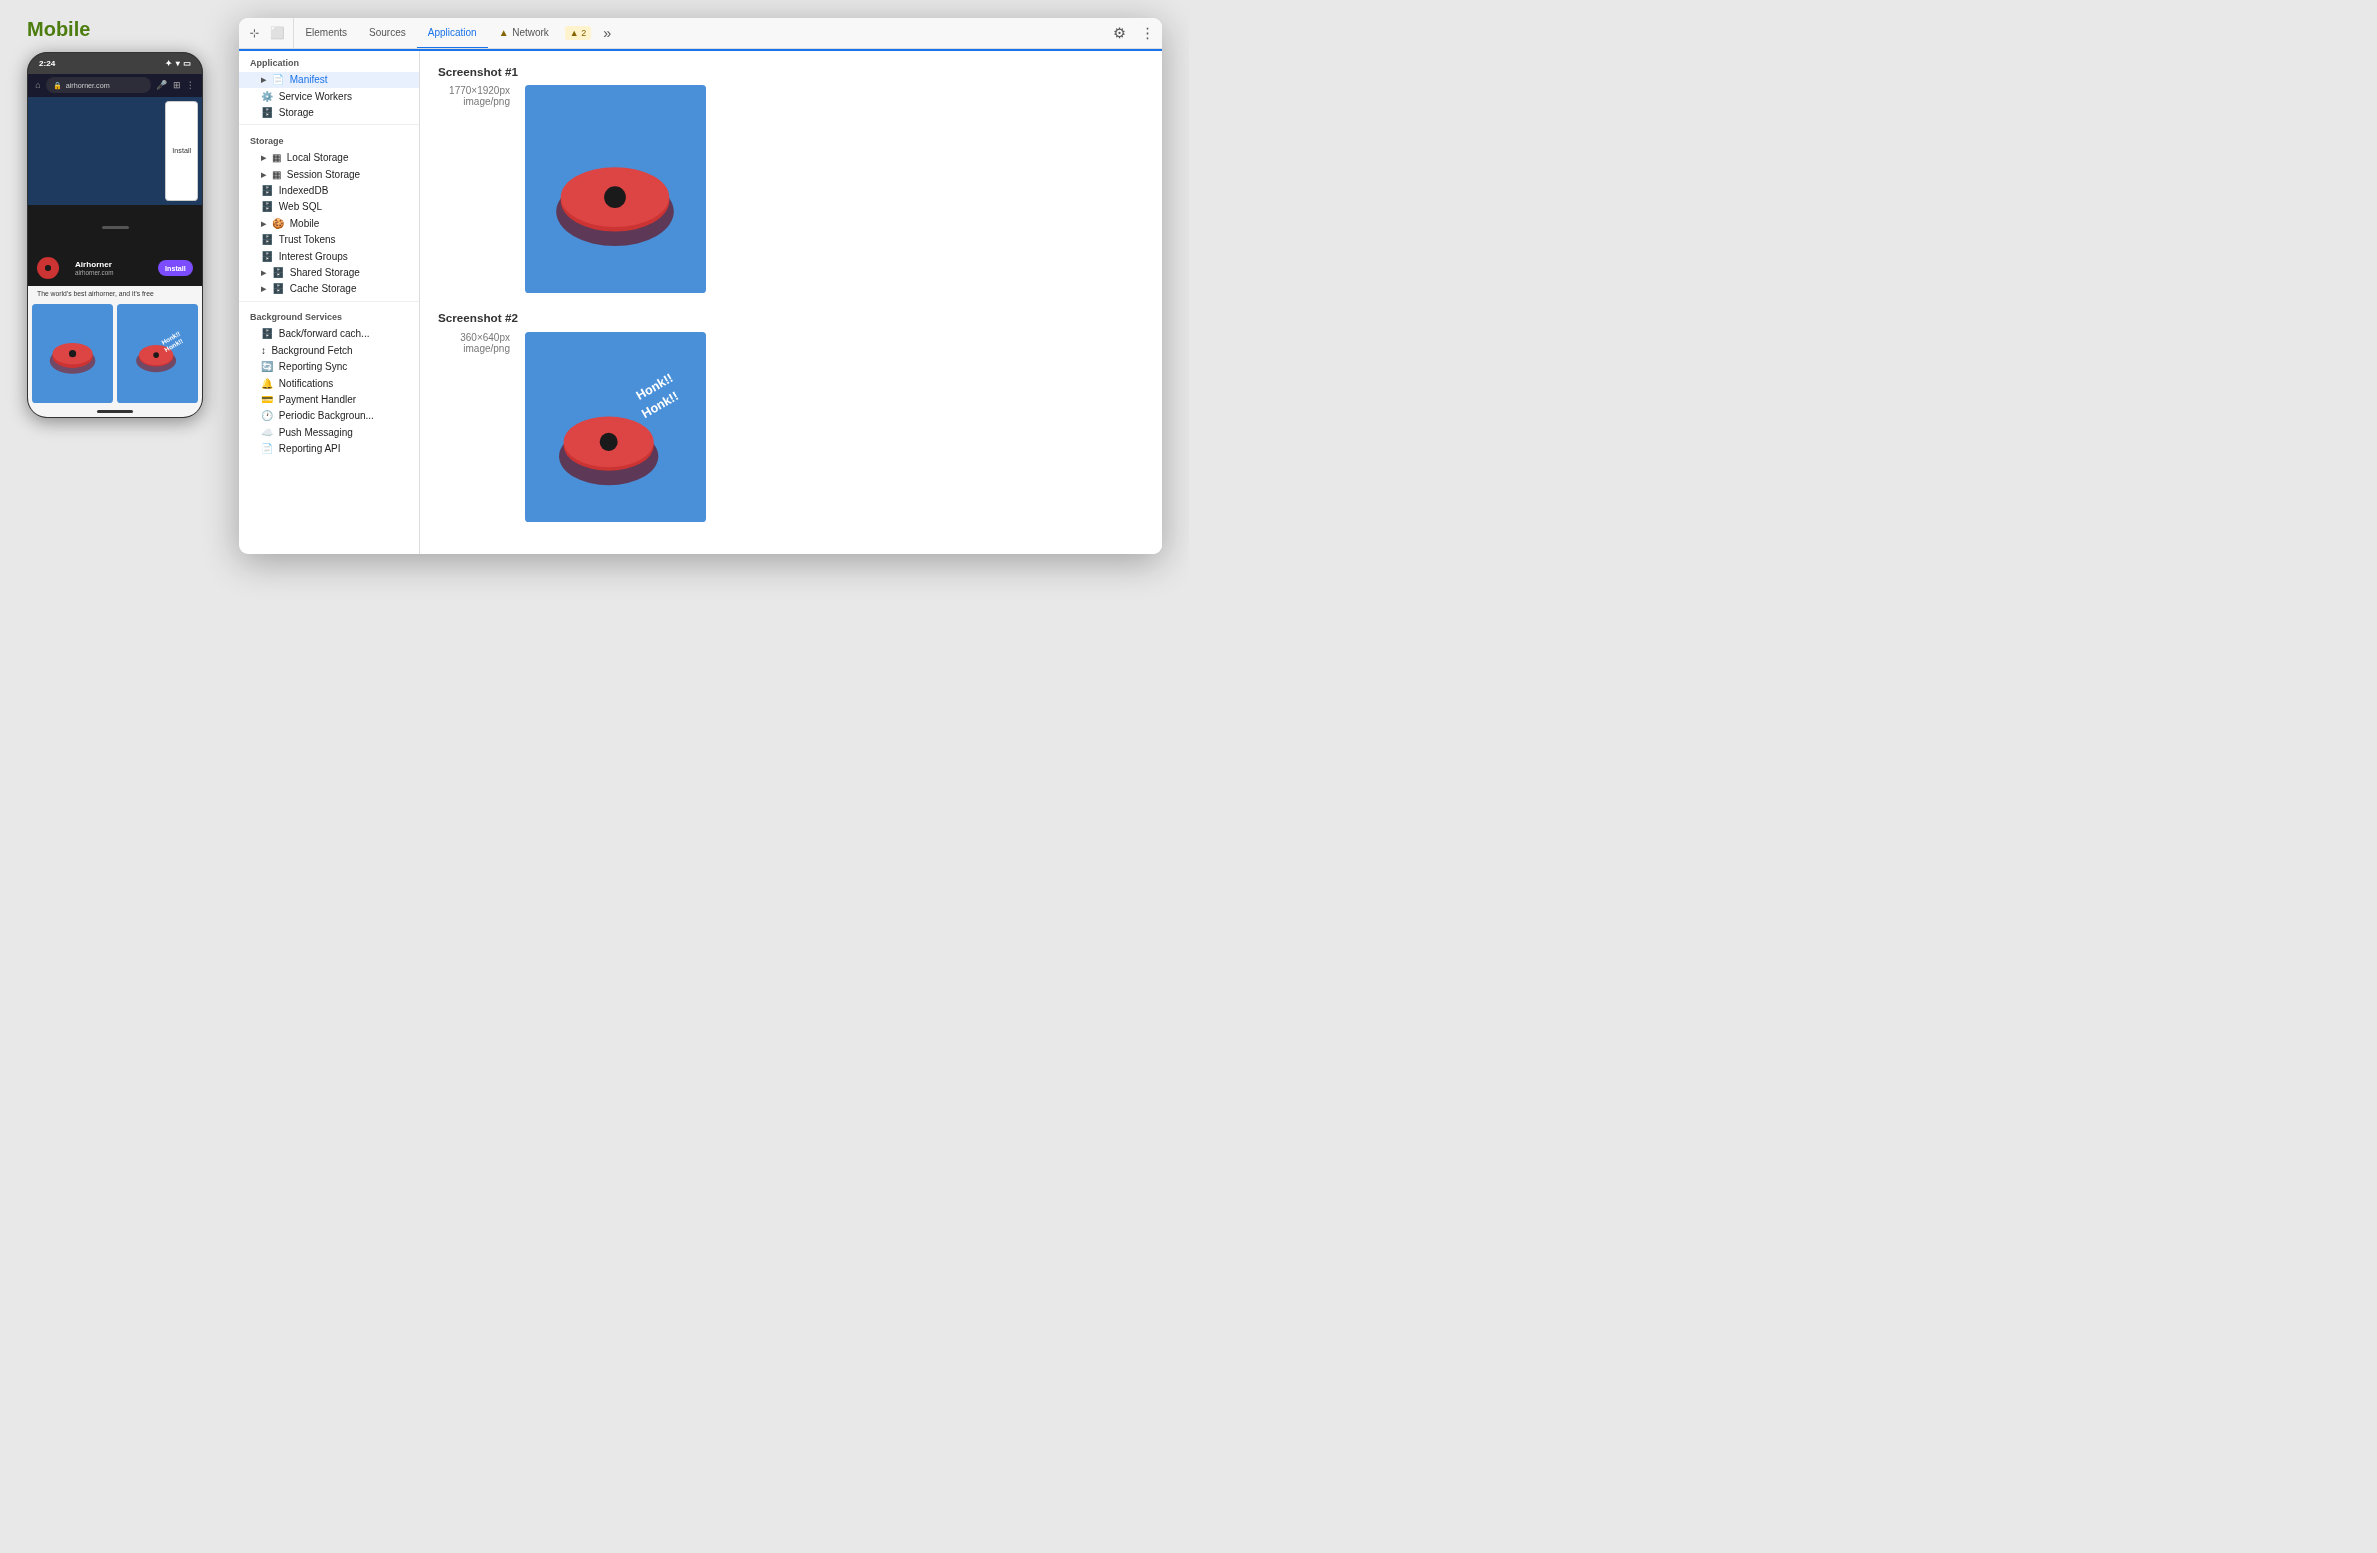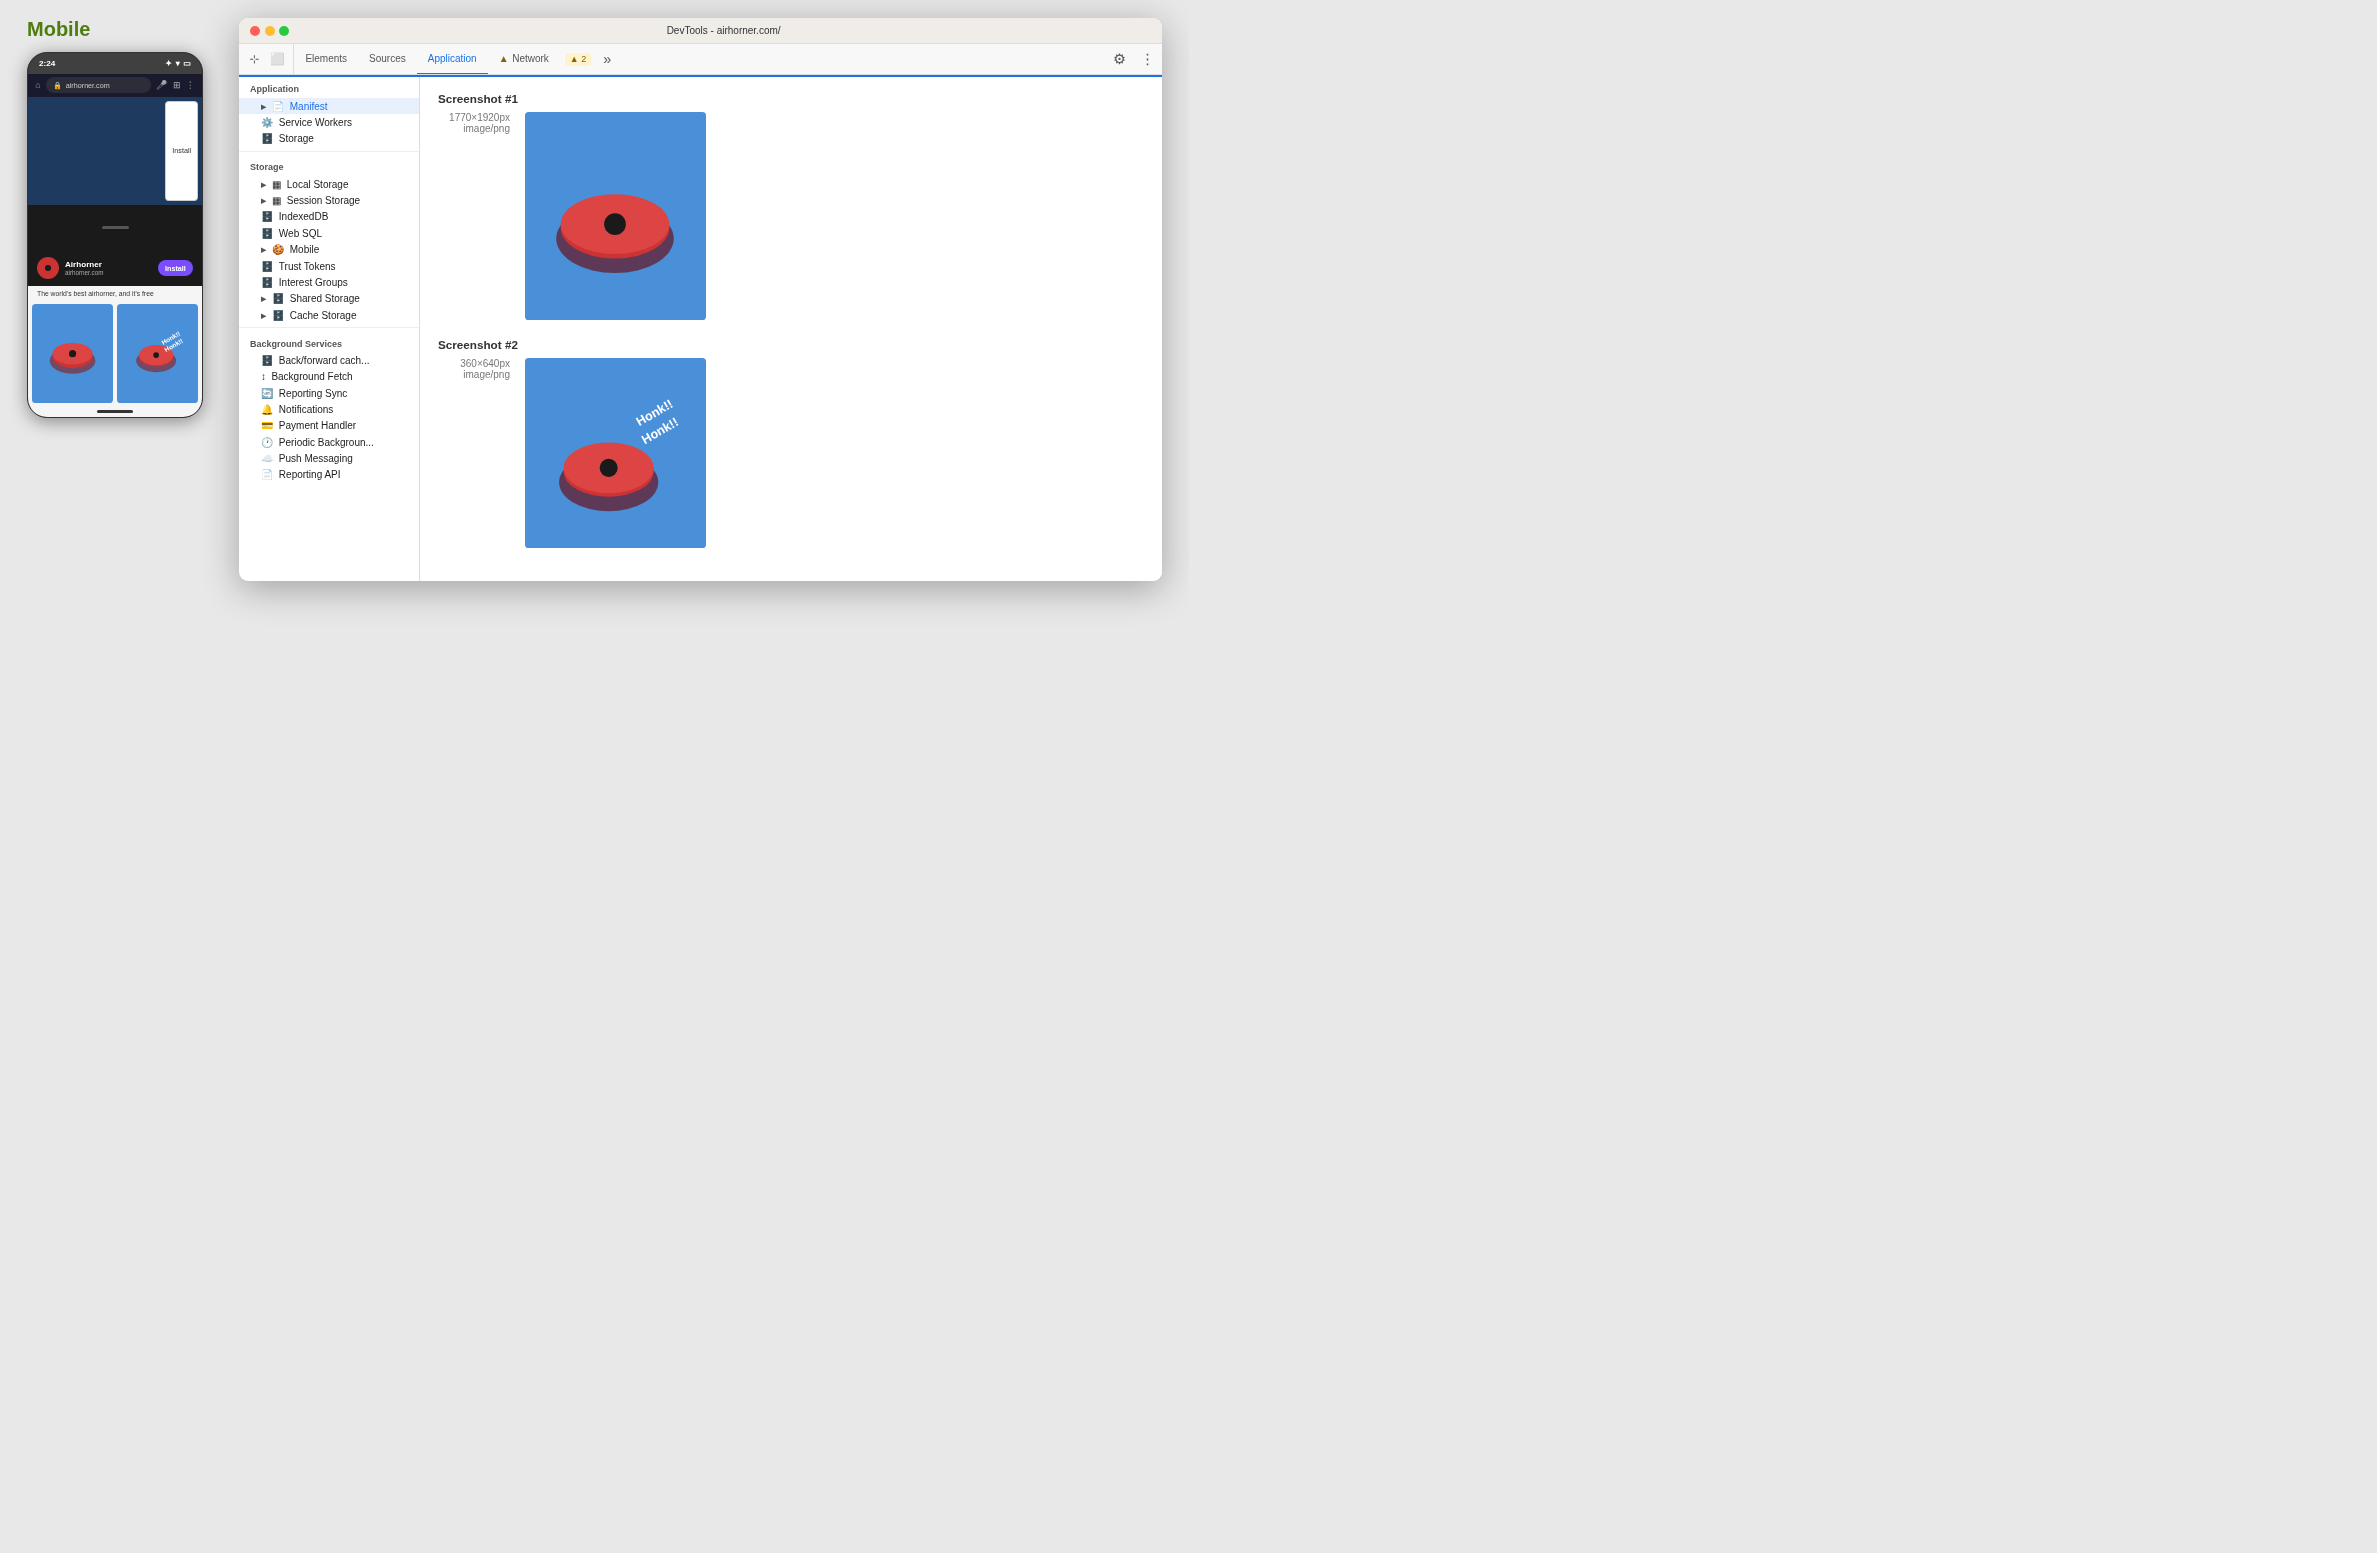--- a/index.html
+++ b/index.html
@@ -99,21 +99,21 @@
       width: 27px;
       height: 2.7px;
       background: #555;
       border-radius: 1.8px;
     }
     .phone-install-banner {
       background: #1a1a1a;
       padding: 7.2px 9px;
       display: flex;
       align-items: center;
-      gap: 6px;
+      gap: 16px;
     }
     .app-icon-small {
       width: 22px;
       height: 22px;
       background: #cc3333;
       border-radius: 50%;
       flex-shrink: 0;
       display: flex;
       align-items: center;
       justify-content: center;
@@ -454,28 +454,20 @@
     </div>
 
     <div class="phone-home-indicator">
       <div class="home-bar"></div>
     </div>
   </div>
 </div>
 
 <div class="devtools-window">
 
-  <div class="devtools-titlebar">
-    <div class="traffic-lights">
-      <div class="tl tl-red"></div>
-      <div class="tl tl-yellow"></div>
-      <div class="tl tl-green"></div>
-    </div>
-    <div class="devtools-title">DevTools - airhorner.com/</div>
-  </div>
 
   <div class="devtools-tabs">
     <div class="dt-tab-icons">
       <div class="dt-icon-btn">⊹</div>
       <div class="dt-icon-btn">⬜</div>
     </div>
     <div class="dt-tab">
       <span>Elements</span>
     </div>
     <div class="dt-tab">

